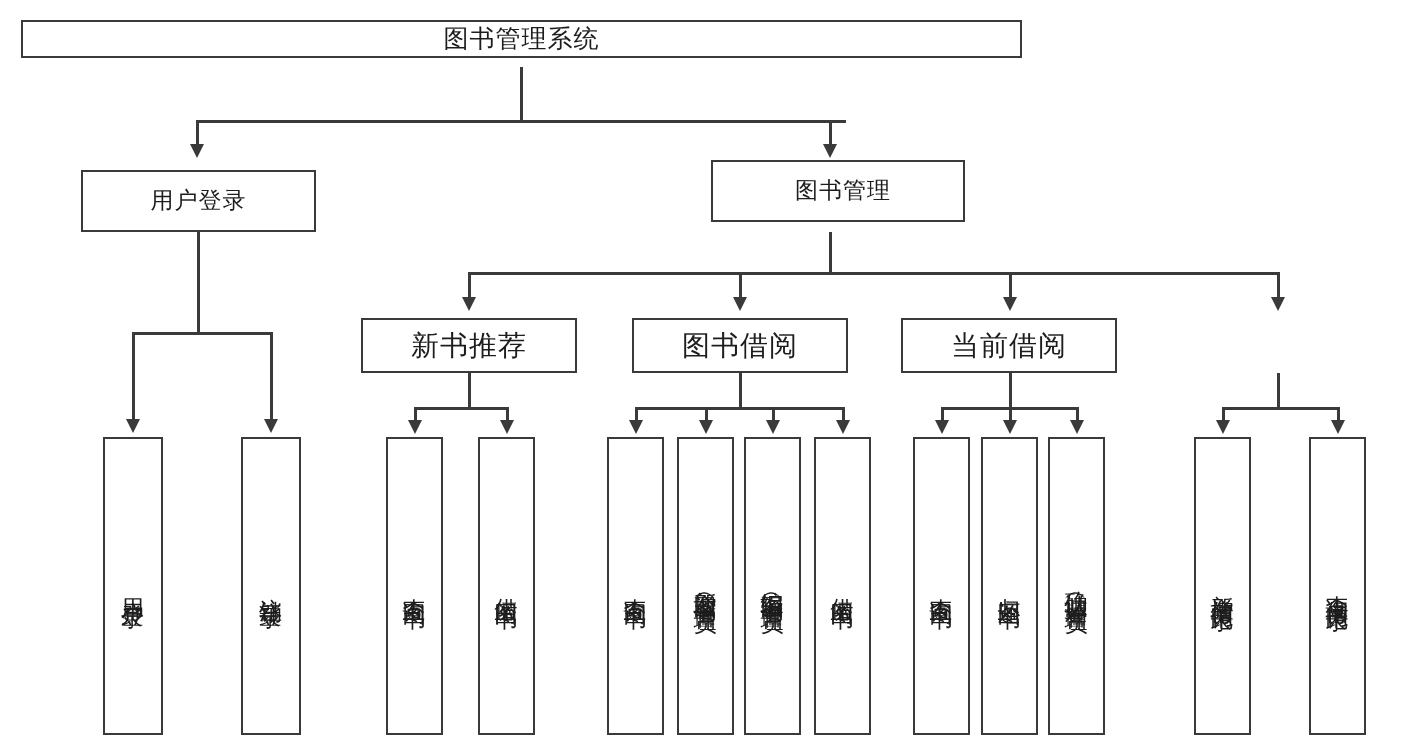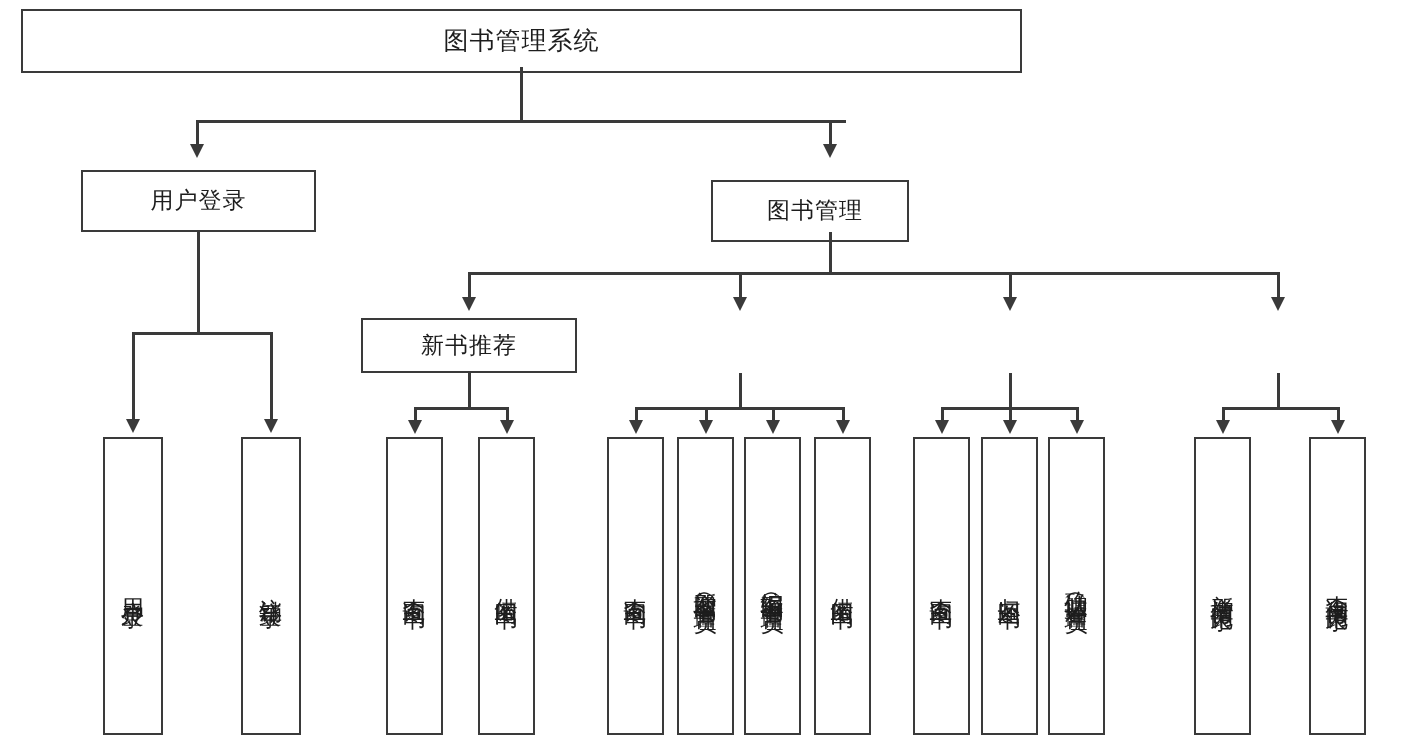--- a/index.html
+++ b/index.html
@@ -28,21 +28,21 @@
   }
   .node .label{
     display:block;
     text-align:center;
     line-height:1.18;
     letter-spacing:1px;
     white-space:pre;
   }
   .node.root .label{ font-size:25px; }
   .node.level2 .label{ font-size:23px; }
-  .node.level3 .label{ font-size:23px; }
+  .node.level3 .label{ font-size:28px; }
 
   
   .node.leaf{
     align-items:center;
     justify-content:center;
     padding:6px 0;
   }
   .node.leaf .label{
     writing-mode:vertical-rl;
     text-orientation:upright;
@@ -78,36 +78,36 @@
     letter-spacing:0.5px;
     white-space:nowrap;
     user-select:none;
   }
 </style>
 </head>
 <body>
 
 <div id="diagram">
 
-  <div class="node root" style="left:21px;top:9px;width:1001px;height:64px;">
+  <div class="node root" style="left:21px;top:20px;width:1001px;height:38px;">
     <span class="label">图书管理系统</span>
   </div>
 
   <div class="edge v" style="left:520px;top:67px;height:55px;"></div>
   <div class="edge h" style="left:196px;top:120px;width:650px;"></div>
   <div class="edge v" style="left:196px;top:120px;height:25px;"></div>
   <div class="arrow" style="left:190px;top:144px;"></div>
   <div class="edge v" style="left:829px;top:120px;height:25px;"></div>
   <div class="arrow" style="left:823px;top:144px;"></div>
 
   <div class="node level2" style="left:81px;top:170px;width:235px;height:62px;">
     <span class="label">用户登录</span>
   </div>
 
-  <div class="node level2" style="left:711px;top:180px;width:198px;height:62px;padding-left:10px;">
+  <div class="node level2" style="left:711px;top:160px;width:254px;height:62px;padding-left:10px;">
     <span class="label">图书管理</span>
   </div>
 
   <div class="edge v" style="left:197px;top:232px;height:102px;"></div>
   <div class="edge h" style="left:132px;top:332px;width:138px;"></div>
   <div class="edge v" style="left:132px;top:332px;height:88px;"></div>
   <div class="arrow" style="left:126px;top:419px;"></div>
   <div class="edge v" style="left:270px;top:332px;height:88px;"></div>
   <div class="arrow" style="left:264px;top:419px;"></div>
 
@@ -118,20 +118,26 @@
   <div class="edge v" style="left:739px;top:272px;height:26px;"></div>
   <div class="arrow" style="left:733px;top:297px;"></div>
   <div class="edge v" style="left:1009px;top:272px;height:26px;"></div>
   <div class="arrow" style="left:1003px;top:297px;"></div>
   <div class="edge v" style="left:1277px;top:272px;height:26px;"></div>
   <div class="arrow" style="left:1271px;top:297px;"></div>
 
   <div class="node level3" style="left:361px;top:318px;width:216px;height:55px;">
     <span class="label">新书推荐</span>
   </div>
+  <div class="node level3" style="left:632px;top:318px;width:216px;height:55px;">
+    <span class="label">图书借阅</span>
+  </div>
+  <div class="node level3" style="left:901px;top:318px;width:216px;height:55px;">
+    <span class="label">当前借阅</span>
+  </div>
 
   <div class="edge v" style="left:468px;top:373px;height:36px;"></div>
   <div class="edge h" style="left:414px;top:407px;width:94px;"></div>
   <div class="edge v" style="left:414px;top:407px;height:14px;"></div>
   <div class="arrow" style="left:408px;top:420px;"></div>
   <div class="edge v" style="left:506px;top:407px;height:14px;"></div>
   <div class="arrow" style="left:500px;top:420px;"></div>
 
   <div class="edge v" style="left:739px;top:373px;height:36px;"></div>
   <div class="edge h" style="left:635px;top:407px;width:209px;"></div>

